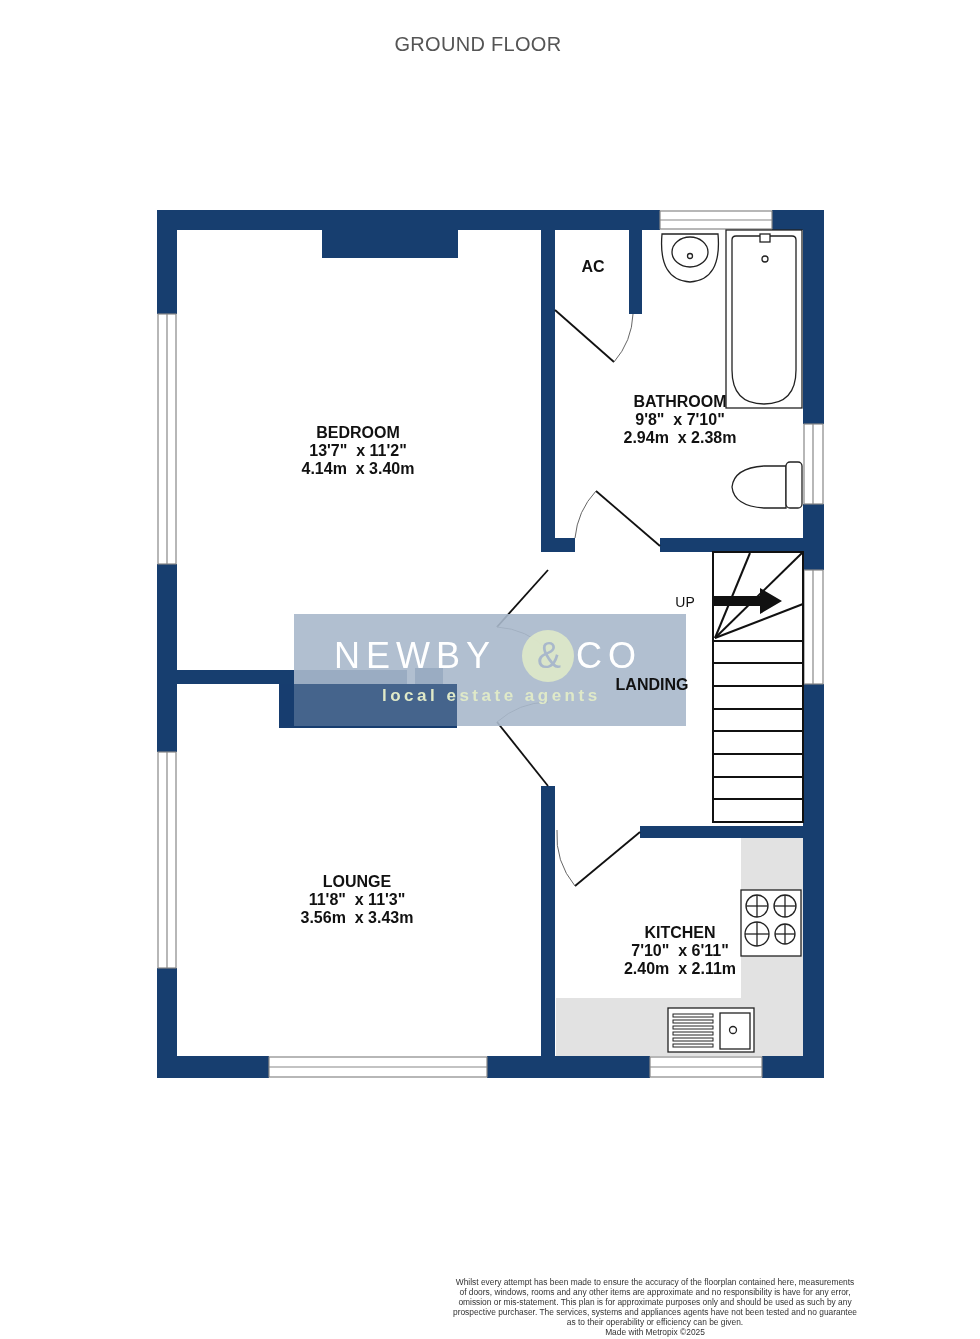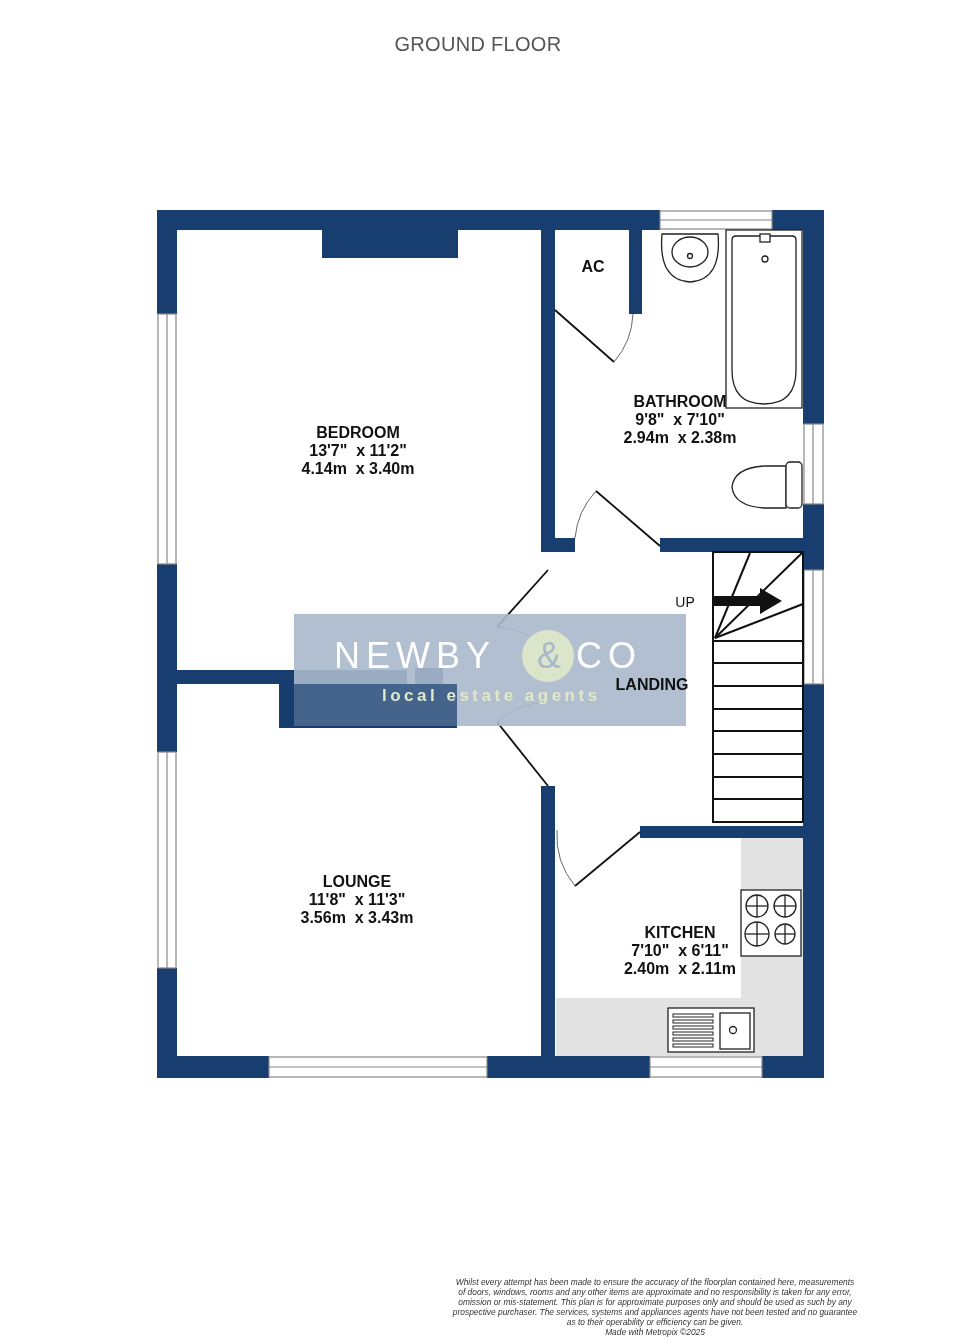--- a/index.html
+++ b/index.html
@@ -1,21 +1,21 @@
 <!DOCTYPE html>
 <html><head>
 <meta charset="utf-8">
 <style>
   html, body { margin:0; padding:0; background:#ffffff; }
   body { width:980px; height:1339px; position:relative; overflow:hidden; font-family:"Liberation Sans", sans-serif; }
   .floor-title { position:absolute; left:0; width:956px; top:25px; text-align:center; font-size:20px; color:#555555; letter-spacing:0.3px;margin-top:8px; }
   svg.plan { position:absolute; left:0; top:0; }
   .room-label { font-family:"Liberation Sans", sans-serif; font-weight:bold; fill:#111111; font-size:16px; }
   .disclaimer { position:absolute; left:425px; width:460px; top:1277px; text-align:center; font-size:8.4px; line-height:10px; color:#333333; }
-  .disclaimer div { white-space:nowrap;font-style:italic; }
+  .disclaimer div { white-space:nowrap; }
   .wm-brand { font-family:"Liberation Sans", sans-serif; font-size:36px; letter-spacing:6px; fill:#ffffff; }
   .wm-tag { font-family:"Liberation Sans", sans-serif; font-size:17px; letter-spacing:3.5px; font-weight:bold; fill:#dfe9c8; }
 </style>
 </head>
 <body>
 
 <div class="floor-title">GROUND FLOOR</div>
 
 <svg class="plan" width="980" height="1339" viewBox="0 0 980 1339">
 
@@ -179,18 +179,18 @@
   </g>
   <g>
     <text x="680" y="938" text-anchor="middle" class="room-label">KITCHEN</text>
     <text x="680" y="956" text-anchor="middle" class="room-label" xml:space="preserve">7'10"  x 6'11"</text>
     <text x="680" y="974" text-anchor="middle" class="room-label" xml:space="preserve">2.40m  x 2.11m</text>
   </g>
 </svg>
 
 <div class="disclaimer">
   <div>Whilst every attempt has been made to ensure the accuracy of the floorplan contained here, measurements</div>
-  <div>of doors, windows, rooms and any other items are approximate and no responsibility is taken for any error,</div>
+  <div>of doors, windows, rooms and any other items are approximate and no responsibility is have for any error,</div>
   <div>omission or mis-statement. This plan is for approximate purposes only and should be used as such by any</div>
   <div>prospective purchaser. The services, systems and appliances agents have not been tested and no guarantee</div>
   <div>as to their operability or efficiency can be given.</div>
   <div>Made with Metropix ©2025</div>
 </div>
 
 </body></html>

